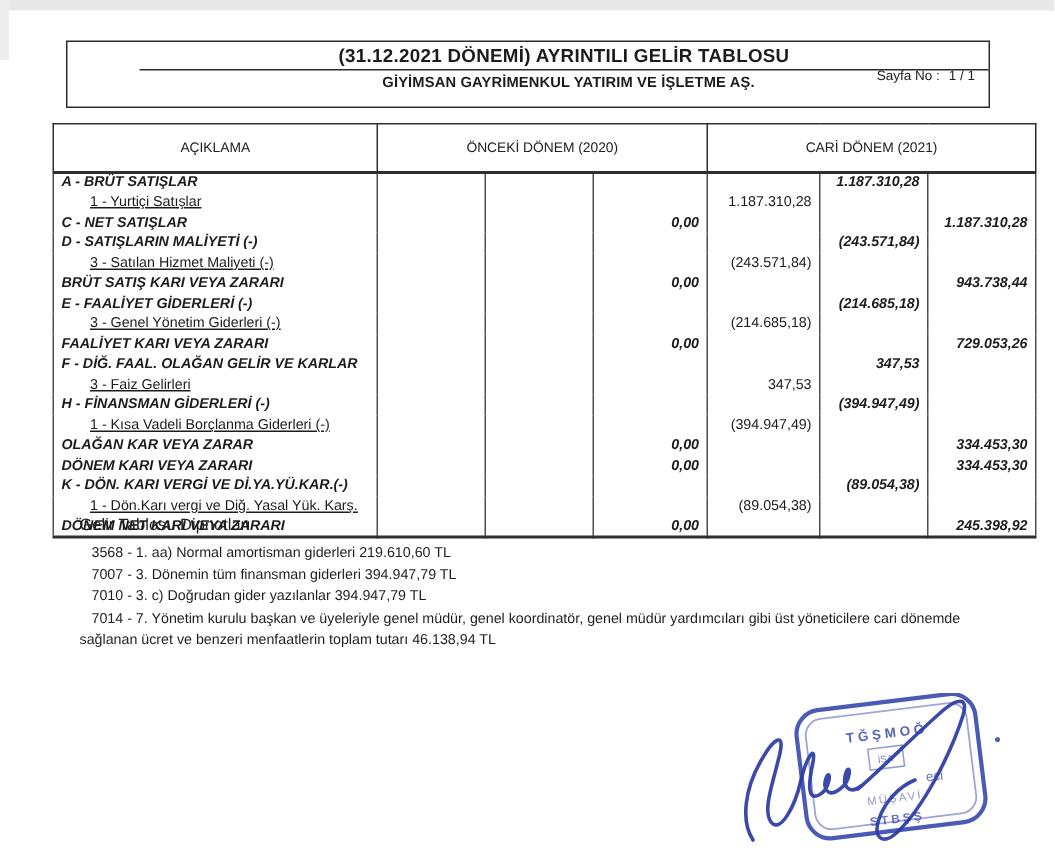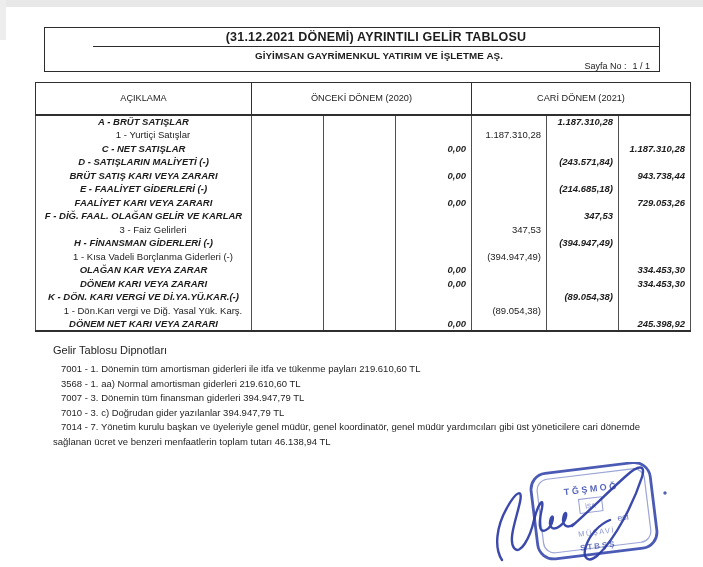--- a/index.html
+++ b/index.html
@@ -18,21 +18,21 @@
   
   .title-box {
     position:absolute; left:44px; top:27px; width:616px; height:45px;
     border:1.5px solid #2c2c2c; background:#fff;padding-left:48px;
   }
   .doc-title {
     text-align:center; font-weight:bold; font-size:12.5px; letter-spacing:.2px;
     padding:2px 0 2px 0; border-bottom:1.5px solid #2c2c2c;
   }
   .doc-company { font-weight:bold; font-size:9.8px; padding:3px 0 0 6px; letter-spacing:.1px;text-align:center; }
-  .doc-pageno { position:absolute; right:9px; bottom:0; font-size:9px; color:#222;margin-left:32px; }
+  .doc-pageno { position:absolute; right:9px; bottom:16px; font-size:9px; color:#222;margin-left:32px; }
   .doc-pageno span { padding-left:6px; }
 
   
   table.income {
     position:absolute; left:35px; top:82px; width:655px;
     border-collapse:collapse; table-layout:fixed;
     font-size:9.5px;
   }
   table.income thead th {
     border:1.3px solid #2f2f2f;
@@ -40,22 +40,22 @@
     font-weight:normal; font-size:9.2px;
     height:32px; text-align:center; color:#222;
   }
   table.income td {
     border-left:1px solid #4f4f4f; border-right:1px solid #4f4f4f;
     height:13.5px; padding:0 5px; overflow:hidden; white-space:nowrap;
     vertical-align:middle;
   }
   table.income tbody { border:1.3px solid #2f2f2f; border-bottom:2px solid #2f2f2f; }
   tr.section td { font-weight:bold; font-style:italic; }
-  td.label { text-align:center; padding-left:4px; }
-  tr.detail td.label { padding-left:24px; font-style:normal; font-weight:normal; }
+  td.label { text-align:left; padding-left:4px; }
+  tr.detail td.label { padding-left:24px; font-style:normal; font-weight:normal;text-decoration:underline; }
   td.num { text-align:right; }
 
   
   .footnotes { position:absolute; left:53px; top:344px; width:612px; font-size:9.5px; color:#1f1f1f; }
   .fn-title { font-weight:normal; font-size:11px; margin-bottom:6px; }
   .fn-item { text-indent:8px; line-height:14.6px; }
 
   
   .stamp-wrap { position:absolute; left:488px; top:462px; width:212px; height:104px; }
   .stamp-wrap svg { display:block; }
@@ -119,36 +119,54 @@
       </tr>
       <tr class="section">
         <td class="label">D - SATIŞLARIN MALİYETİ (-)</td>
         <td class="num"></td>
         <td class="num"></td>
         <td class="num"></td>
         <td class="num"></td>
         <td class="num">(243.571,84)</td>
         <td class="num"></td>
       </tr>
+      <tr class="detail">
+        <td class="label">3 - Satılan Hizmet Maliyeti (-)</td>
+        <td class="num"></td>
+        <td class="num"></td>
+        <td class="num"></td>
+        <td class="num">(243.571,84)</td>
+        <td class="num"></td>
+        <td class="num"></td>
+      </tr>
       <tr class="section">
         <td class="label">BRÜT SATIŞ KARI VEYA ZARARI</td>
         <td class="num"></td>
         <td class="num"></td>
         <td class="num">0,00</td>
         <td class="num"></td>
         <td class="num"></td>
         <td class="num">943.738,44</td>
       </tr>
       <tr class="section">
         <td class="label">E - FAALİYET GİDERLERİ (-)</td>
         <td class="num"></td>
         <td class="num"></td>
         <td class="num"></td>
         <td class="num"></td>
         <td class="num">(214.685,18)</td>
+        <td class="num"></td>
+      </tr>
+      <tr class="detail">
+        <td class="label">3 - Genel Yönetim Giderleri (-)</td>
+        <td class="num"></td>
+        <td class="num"></td>
+        <td class="num"></td>
+        <td class="num">(214.685,18)</td>
+        <td class="num"></td>
         <td class="num"></td>
       </tr>
       <tr class="section">
         <td class="label">FAALİYET KARI VEYA ZARARI</td>
         <td class="num"></td>
         <td class="num"></td>
         <td class="num">0,00</td>
         <td class="num"></td>
         <td class="num"></td>
         <td class="num">729.053,26</td>
@@ -233,21 +251,20 @@
         <td class="num"></td>
         <td class="num"></td>
         <td class="num">245.398,92</td>
       </tr>
     </tbody>
 </table>
 
 <div class="footnotes">
   <div class="fn-title">Gelir Tablosu Dipnotları</div>
   <div>
-      <div class="fn-item">7001 - 1. Dönemin tüm amortisman giderleri ile itfa ve tükenme payları 219.610,60 TL</div>
       <div class="fn-item">3568 - 1. aa) Normal amortisman giderleri 219.610,60 TL</div>
       <div class="fn-item">7007 - 3. Dönemin tüm finansman giderleri 394.947,79 TL</div>
       <div class="fn-item">7010 - 3. c) Doğrudan gider yazılanlar 394.947,79 TL</div>
       <div class="fn-item">7014 - 7. Yönetim kurulu başkan ve üyeleriyle genel müdür, genel koordinatör, genel müdür yardımcıları gibi üst yöneticilere cari dönemde sağlanan ücret ve benzeri menfaatlerin toplam tutarı 46.138,94 TL</div>
     </div>
 </div>
 
 <div class="stamp-wrap">
   <svg width="212" height="104" viewBox="0 0 212 104">
     <g transform="rotate(-7 104 49)" stroke="#2c3ea8" fill="none" opacity="0.85">

